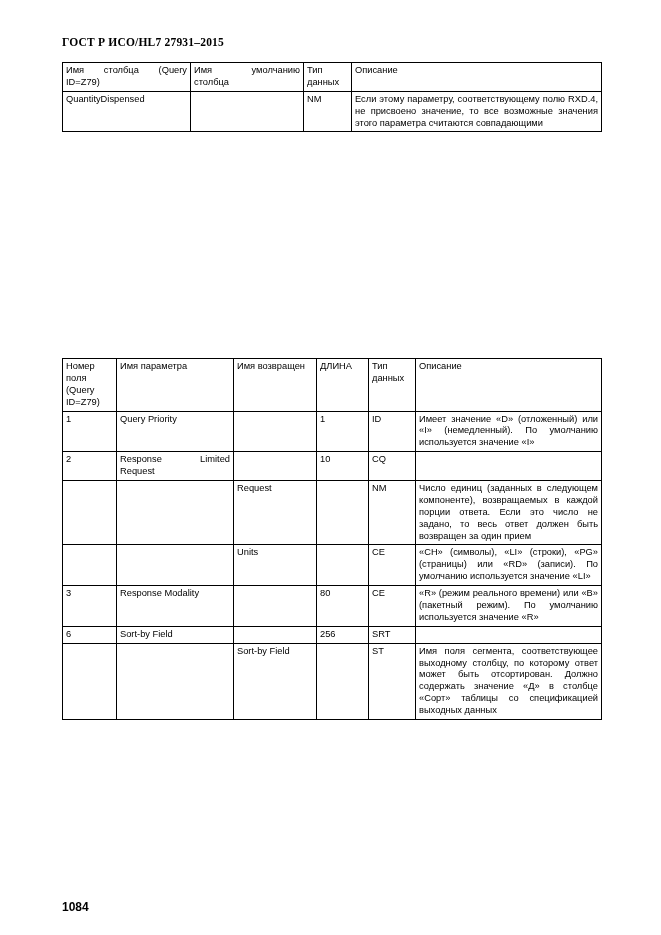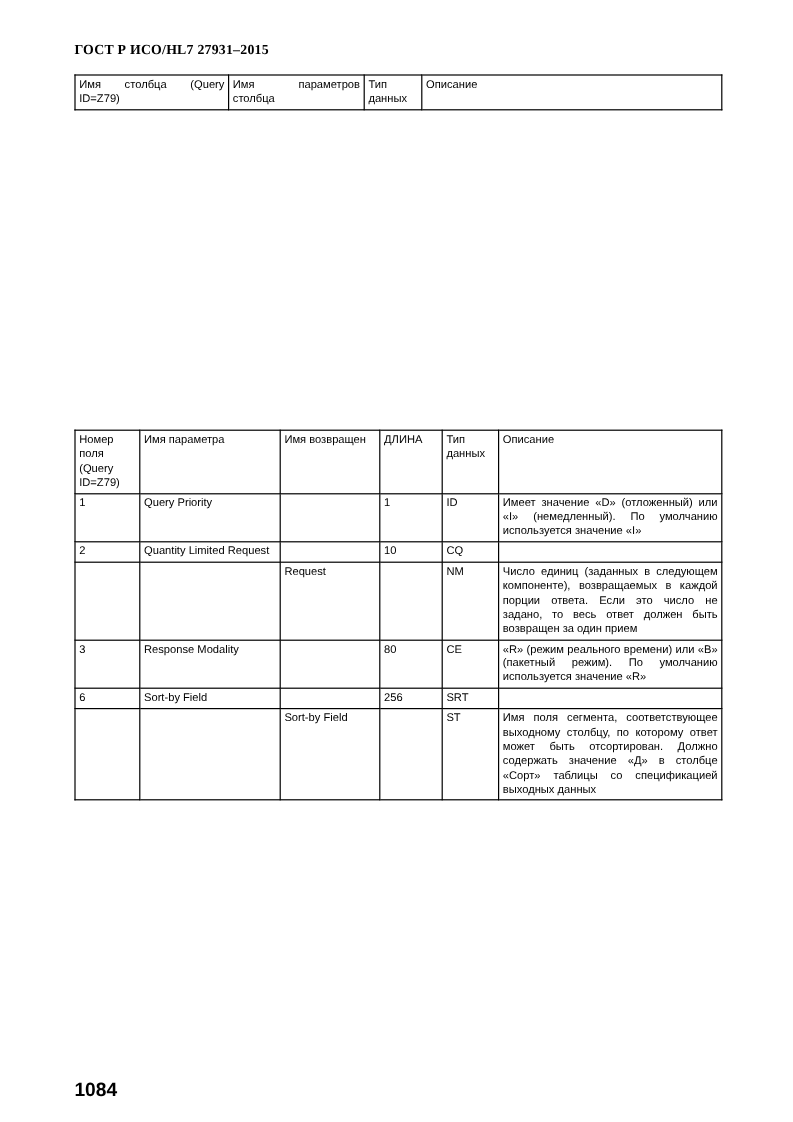--- a/index.html
+++ b/index.html
@@ -31,21 +31,21 @@
     font-family: "Liberation Serif", serif;
     font-size: 11.5px;
     font-weight: bold;
     letter-spacing: 0.2px;
   }
   .footer {
     position: absolute;
     top: 900px;
     left: 62px;
     font-family: "Liberation Sans", sans-serif;
-    font-size: 16px;
+    font-size: 12px;
     font-weight: bold;
   }
 
   table.doc {
     border-collapse: collapse;
     table-layout: fixed;
     font-family: "Liberation Sans", sans-serif;
     font-size: 9.3px;
     line-height: 1.28;
   }
@@ -105,23 +105,29 @@
   <table class="doc t1">
     <colgroup>
       <col style="width:128px">
       <col style="width:113px">
       <col style="width:48px">
       <col style="width:250px">
     </colgroup>
     <tbody>
       <tr>
         <td class="nojust">Имя столбца (Query ID=Z79)</td>
-        <td>Имя параметров столбца</td>
+        <td>Имя умолчанию столбца</td>
         <td class="nojust">Тип данных</td>
         <td class="nojust">Описание</td>
+      </tr>
+      <tr>
+        <td class="nojust">QuantityDispensed</td>
+        <td class="nojust"></td>
+        <td class="nojust">NM</td>
+        <td>Если этому параметру, соответствующему полю RXD.4, не присвоено значение, то все возможные значения этого параметра считаются совпадающими</td>
       </tr>
     </tbody>
   </table>
 
 
   <table class="doc t2">
     <colgroup>
       <col style="width:54px">
       <col style="width:117px">
       <col style="width:83px">
@@ -143,36 +149,44 @@
         <td class="nojust">1</td>
         <td class="nojust cell-indent">Query Priority</td>
         <td class="nojust cell-indent"></td>
         <td class="nojust">1</td>
         <td class="nojust">ID</td>
         <td>Имеет значение «D» (отложенный) или «I» (немедленный). По умолчанию используется значение «I»</td>
       </tr>
 
       <tr>
         <td class="nojust">2</td>
-        <td class="cell-indent">Quantity Limited Request</td>
+        <td class="cell-indent">Response Limited Request</td>
         <td class="nojust cell-indent"></td>
         <td class="nojust">10</td>
         <td class="nojust">CQ</td>
         <td></td>
       </tr>
 
       <tr>
         <td class="nojust"></td>
         <td class="nojust cell-indent"></td>
         <td class="nojust cell-indent">Request</td>
         <td class="nojust"></td>
         <td class="nojust">NM</td>
         <td>Число единиц (заданных в следующем компоненте), возвращаемых в каждой порции ответа. Если это число не задано, то весь ответ должен быть возвращен за один прием</td>
       </tr>
 
+      <tr>
+        <td class="nojust"></td>
+        <td class="nojust cell-indent"></td>
+        <td class="nojust cell-indent">Units</td>
+        <td class="nojust"></td>
+        <td class="nojust">CE</td>
+        <td>«CH» (символы), «LI» (строки), «PG» (страницы) или «RD» (записи). По умолчанию используется значение «LI»</td>
+      </tr>
 
       <tr>
         <td class="nojust">3</td>
         <td class="nojust cell-indent">Response Modality</td>
         <td class="nojust cell-indent"></td>
         <td class="nojust">80</td>
         <td class="nojust">CE</td>
         <td>«R» (режим реального времени) или «B» (пакетный режим). По умолчанию используется значение «R»</td>
       </tr>
 

